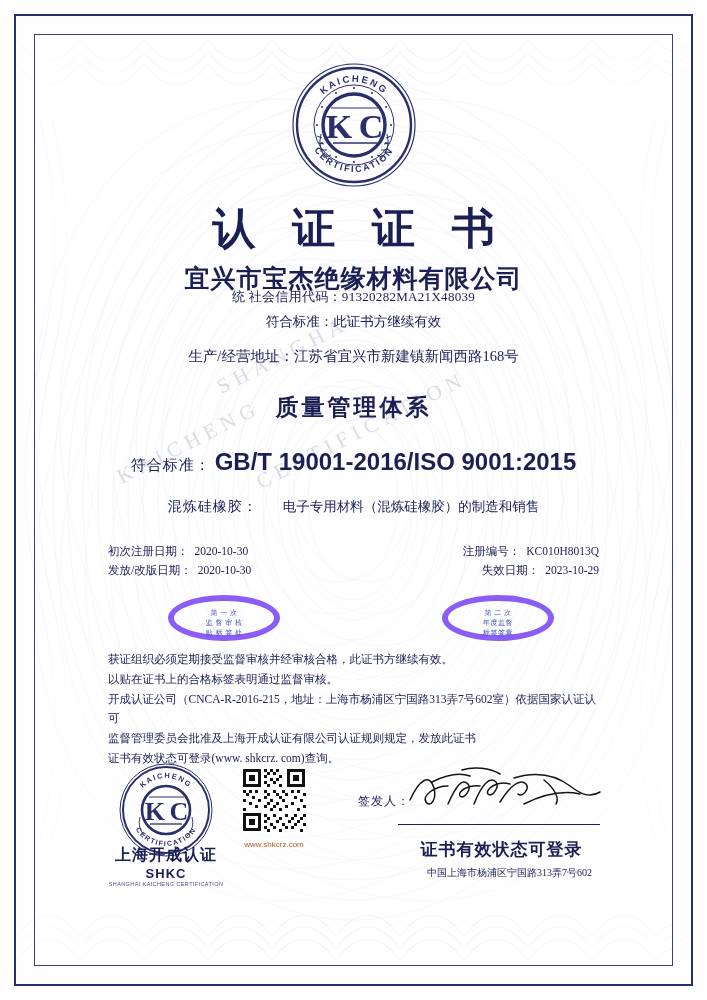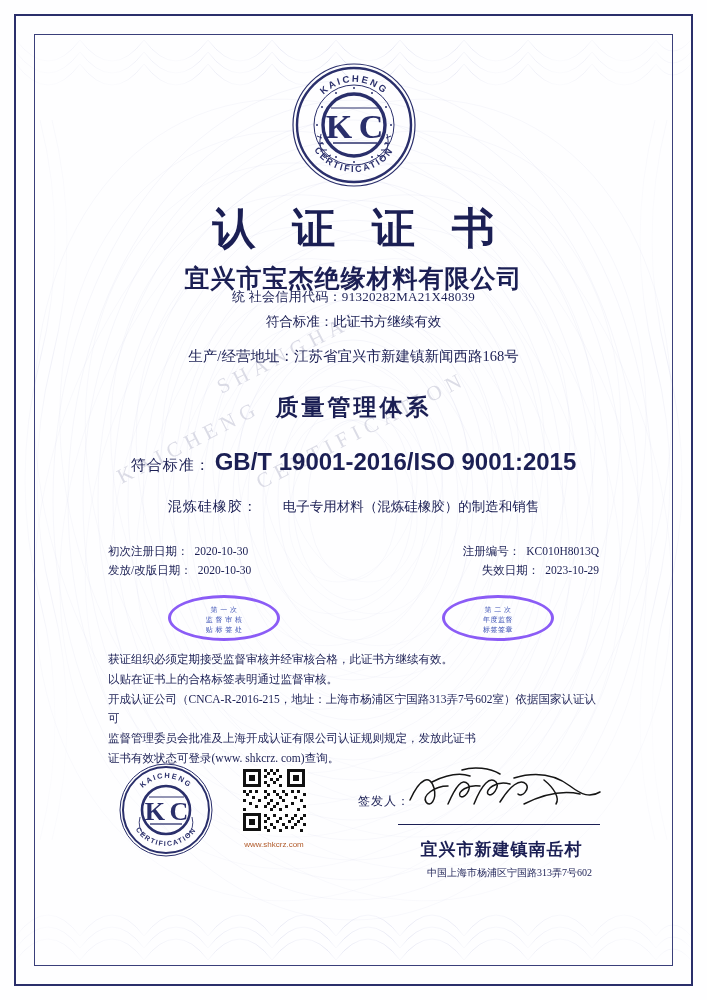--- a/index.html
+++ b/index.html
@@ -205,21 +205,21 @@
   .dates-left, .dates-right {
     white-space: nowrap;
   }
   .d-val { margin-left: 6px; }
 
   
   .stamp {
     position: absolute;
     width: 112px;
     height: 46px;
-    border: 3px solid #8b5cf6;
+    border: 6px solid #8b5cf6;
     border-radius: 50%;
     color: #3d52b5;
     text-align: center;
     font-size: 7px;
     line-height: 1.45;
     padding-top: 7px;
     box-sizing: border-box;
     letter-spacing: 0.5px;
   }
   .stamp-left  { left: 168px; top: 595px; }
@@ -556,20 +556,25 @@
       <g stroke="#2a2f6b" stroke-width="0.9" fill="none">
         <path d="M22,55 Q19,66 27,74"></path>
           <path d="M74,55 Q77,66 69,74"></path>
       </g>
       <text x="48" y="58" text-anchor="middle" font-family="Liberation Serif, serif" font-size="26" font-weight="bold" fill="#2a2f6b" letter-spacing="-1">K C</text>
       <path d="M32,62 L64,62" stroke="#2a2f6b" stroke-width="1.3"></path>
       <path d="M31,35 L66,35" stroke="#2a2f6b" stroke-width="1"></path>
     </svg>
   </div>
 
+  <div class="seal-caption">
+    <div class="cn">上海开成认证</div>
+    <div class="en">SHKC</div>
+    <div class="en-sub">SHANGHAI KAICHENG CERTIFICATION</div>
+  </div>
 
   <div class="qr">
     <svg viewBox="0 0 68 68" width="68" height="68" xmlns="http://www.w3.org/2000/svg">
       <rect width="68" height="68" fill="#ffffff"></rect>
       <g fill="#111111">
 
         <path d="M3,3 h18 v18 h-18 z M6,6 v12 h12 v-12 z M9,9 h6 v6 h-6 z"></path>
         <path d="M47,3 h18 v18 h-18 z M50,6 v12 h12 v-12 z M53,9 h6 v6 h-6 z"></path>
         <path d="M3,47 h18 v18 h-18 z M6,50 v12 h12 v-12 z M9,53 h6 v6 h-6 z"></path>
 
@@ -660,16 +665,16 @@
         <path d="M70,40 C78,20 86,12 92,18 C96,23 88,34 84,30 C81,26 92,16 106,20"></path>
         <path d="M96,38 C106,22 116,14 122,20 C126,25 118,34 114,30"></path>
         <path d="M110,14 C130,8 150,10 166,22 C178,31 186,34 196,28"></path>
         <path d="M120,40 C140,30 158,26 176,30"></path>
         <path d="M58,6 C70,2 86,4 96,10"></path>
         <path d="M140,16 C150,24 156,34 152,40"></path>
       </g>
     </svg>
   </div>
   <div class="sign-line"></div>
-  <div class="issuer-org">宜兴市新建镇南岳村</div>
+  <div class="issuer-org">证书有效状态可登录</div>
   <div class="issuer-addr">中国上海市杨浦区宁国路313弄7号602</div>
 
 </div>
 
 </body></html>

